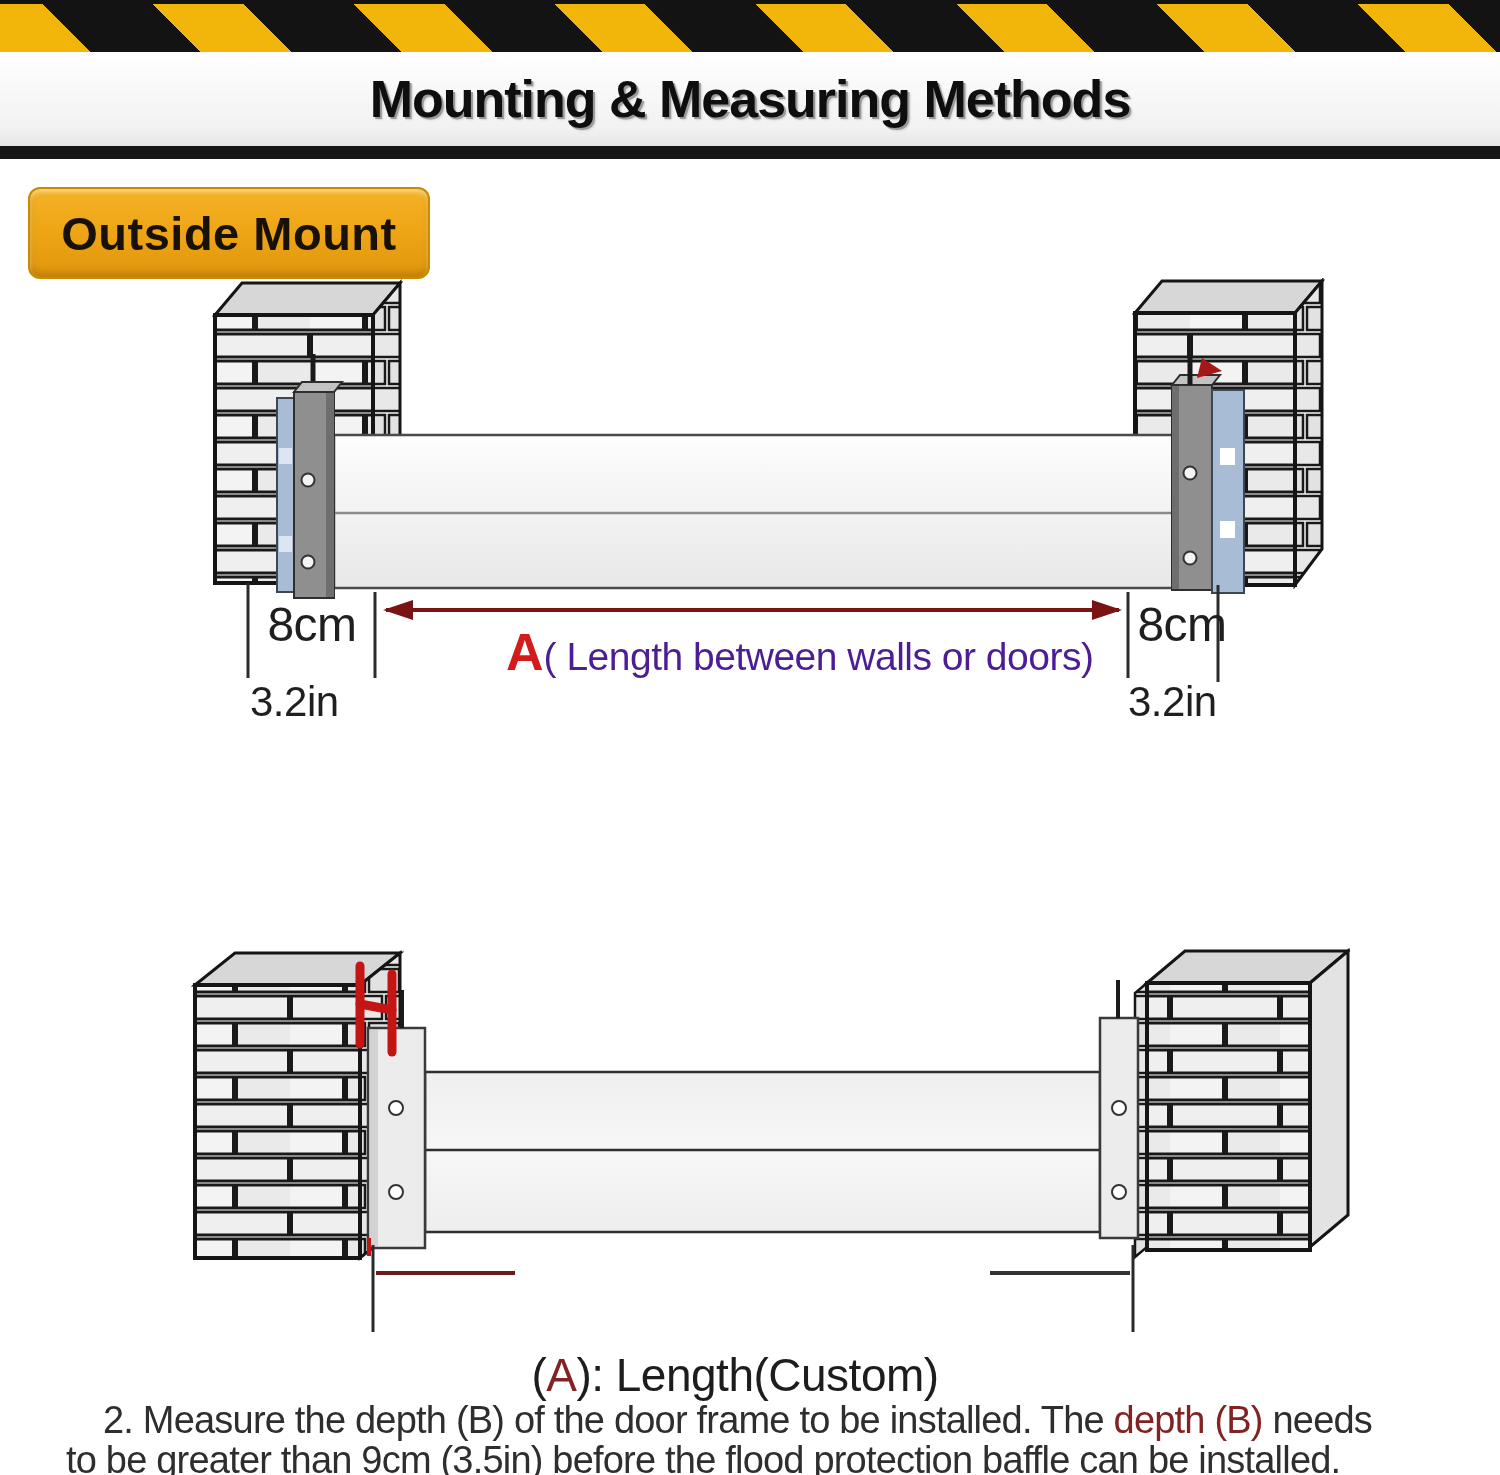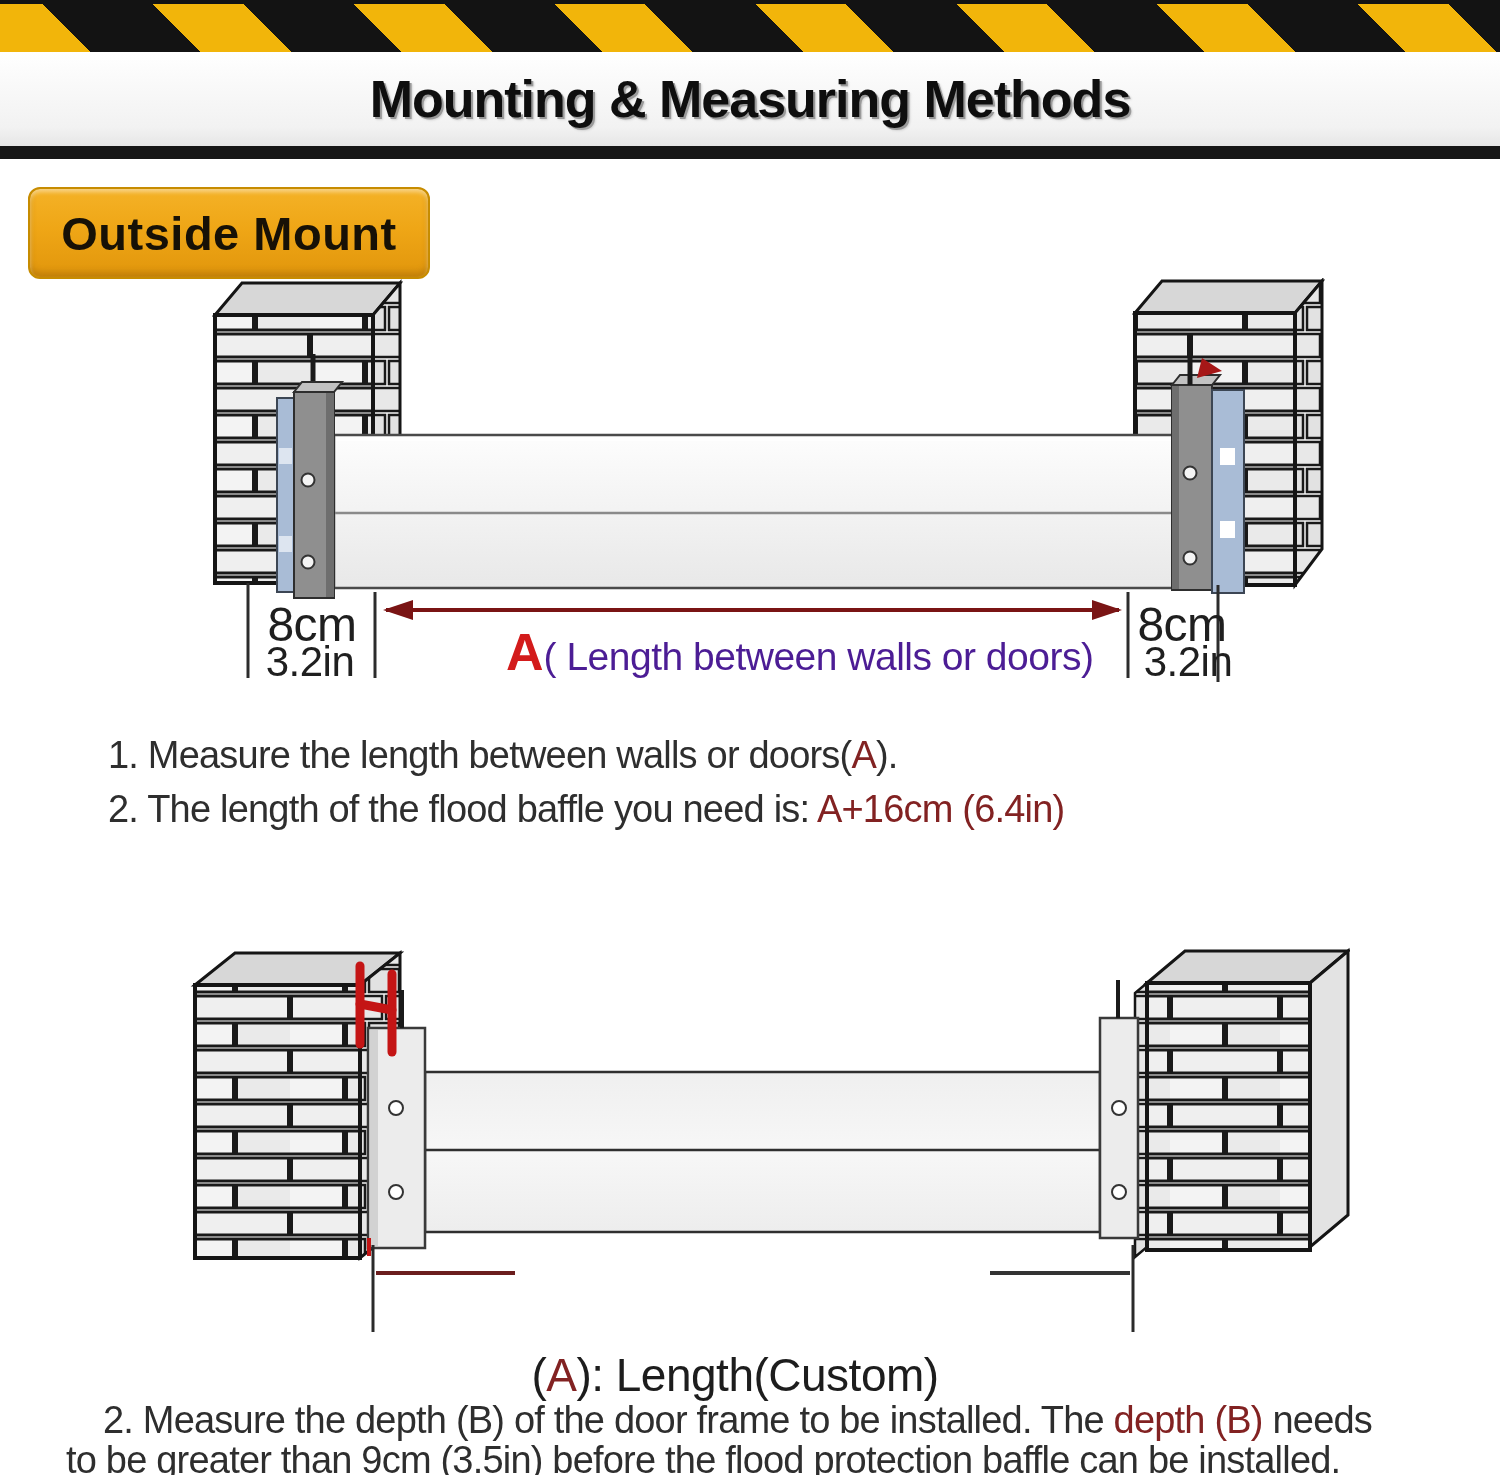--- a/index.html
+++ b/index.html
@@ -36,21 +36,21 @@
     display:flex;align-items:center;justify-content:center;
     font-size:47px;color:#171106;letter-spacing:0.5px;white-space:nowrap;font-weight:bold;
   }
   .badge-outside{left:28px;top:187px;}
   .badge-inside{left:25px;top:838px;}
   
   .diag{position:absolute;}
   
   .lbl{position:absolute;color:#1f1f1f;white-space:nowrap;letter-spacing:-0.5px;}
   .dim-cm{font-size:48px;width:120px;text-align:center;}
-  .dim-in{font-size:42px;width:120px;text-align:center;}
+  .dim-in{font-size:42px;width:120px;margin-top:40px;}
   .span-row{position:absolute;white-space:nowrap;}
   .span-a{font-size:52px;font-weight:800;color:var(--accent_red,#d31b1b);}
   .span-txt{font-size:39px;color:#4c1d95;letter-spacing:-0.5px;}
   .step{
     position:absolute;font-size:38px;color:var(--ink,#2e2e2e);
     letter-spacing:-0.8px;white-space:nowrap;line-height:44px;
   }
   .accent{color:var(--maroon_text,#822222);}
   .depth-row{position:absolute;white-space:nowrap;}
   .depth-name{font-size:40px;color:var(--maroon_text,#822222);letter-spacing:-0.5px;}
@@ -157,26 +157,20 @@
 
   <div class="lbl dim-cm" style="left:252px;top:597px;">8cm</div>
   <div class="lbl dim-in" style="left:250px;top:638px;">3.2in</div>
   <div class="lbl dim-cm" style="left:1122px;top:597px;">8cm</div>
   <div class="lbl dim-in" style="left:1128px;top:638px;">3.2in</div>
 
   <div class="span-row" style="left:506px;top:622px;">
     <span class="span-a">A</span><span class="span-txt">( Length between walls or doors)</span>
   </div>
 
-  <div class="step" style="left:108px;top:733px;">
-    <span>1. Measure the length between walls or doors(</span><span class="accent">A</span><span>).</span>
-  </div>
-  <div class="step" style="left:108px;top:787px;">
-    <span>2. The length of the flood baffle you need is: </span><span class="accent">A+16cm (6.4in)</span>
-  </div>
 
 
   <svg class="diag" style="left:180px;top:940px;" width="1170" height="410" viewBox="0 0 1170 410">
     <defs>
       <pattern id="b2" width="110" height="54" patternUnits="userSpaceOnUse">
         <rect width="110" height="54" fill="#fbfbfb"></rect>
         <rect x="1.5" y="2" width="107" height="23" fill="#efefef" stroke="#191919" stroke-width="3"></rect>
         <rect x="-53.5" y="29" width="107" height="23" fill="#f3f3f3" stroke="#191919" stroke-width="3"></rect>
         <rect x="56.5" y="29" width="107" height="23" fill="#eaeaea" stroke="#191919" stroke-width="3"></rect>
       </pattern>

